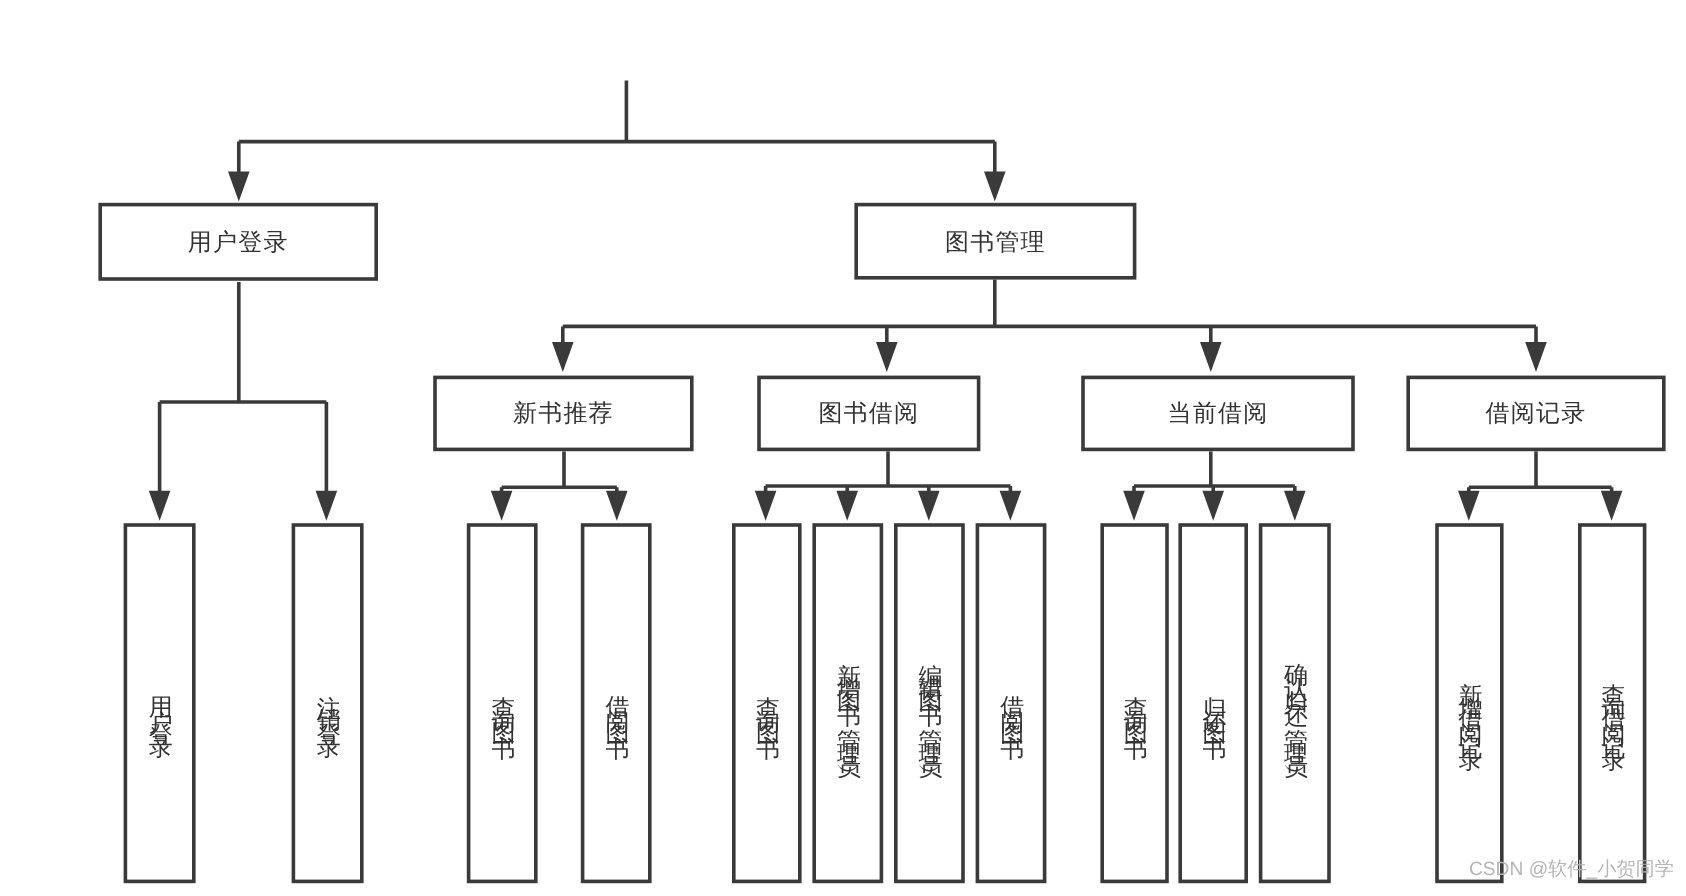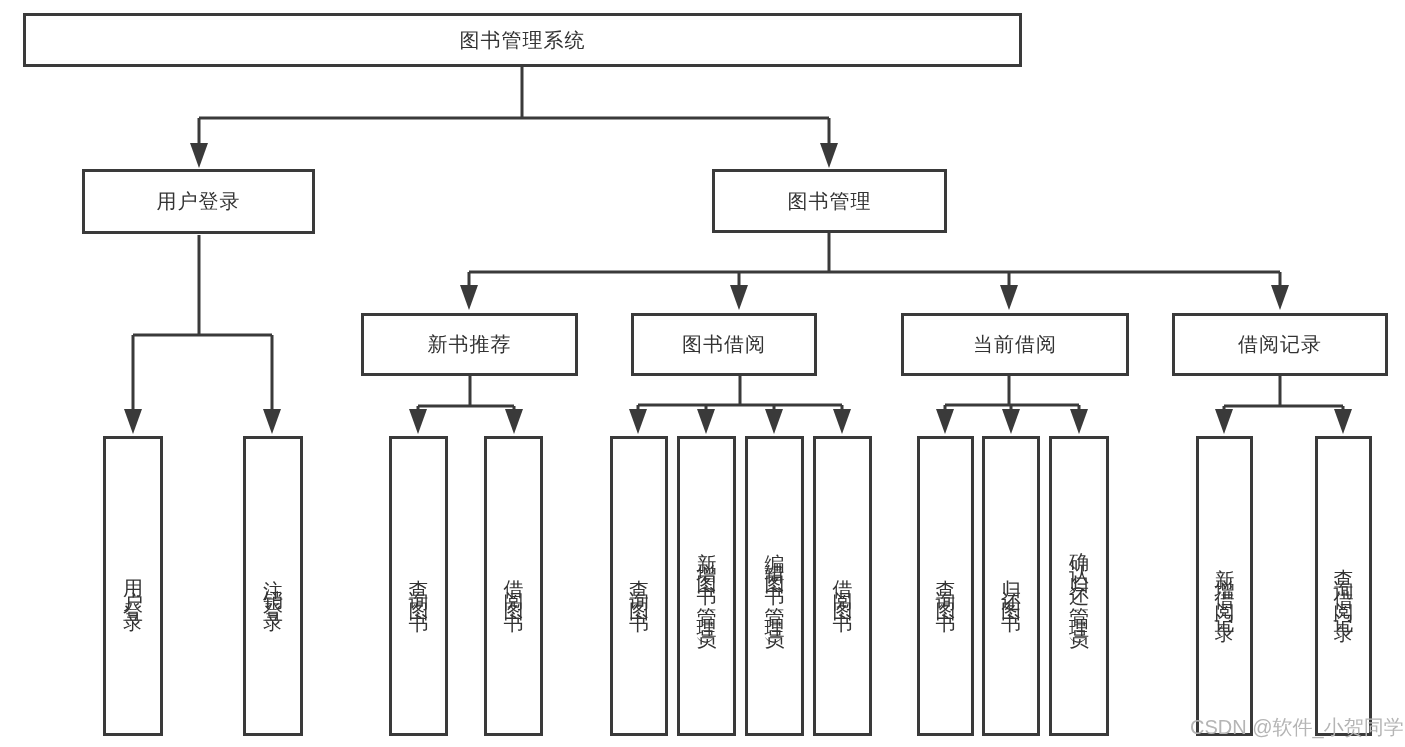--- a/index.html
+++ b/index.html
@@ -54,21 +54,21 @@
     font-size: 20px;
     line-height: 21px;
     letter-spacing: 11px;
     white-space: nowrap;
   }
   .watermark {
     position: absolute;
     left: 1190px;
     top: 714px;
     width: 205px;
-    font-size: 20px;
+    font-size: 16px;
     color: #b5b5b5;
     white-space: nowrap;
     text-align: right;
     z-index: 5;
   }
 </style>
 </head>
 <body>
 
 <div class="canvas">
@@ -116,21 +116,20 @@
       <polygon points="1079,434 1070,409 1088,409"></polygon>
     </g>
 
     <g>
       <path d="M1280 376 V406 M1224 406 H1343 M1224 406 V411 M1343 406 V411"></path>
       <polygon points="1224,434 1215,409 1233,409"></polygon>
       <polygon points="1343,434 1334,409 1352,409"></polygon>
     </g>
   </svg>
 
-  <div class="node h-label" style="left:23px; top:13px; width:999px; height:54px;">图书管理系统</div>
 
   <div class="node h-label" style="left:82px; top:169px; width:233px; height:65px;">用户登录</div>
   <div class="node h-label" style="left:712px; top:169px; width:235px; height:64px;">图书管理</div>
 
   <div class="node h-label" style="left:361px; top:313px; width:217px; height:63px;text-align:center;">新书推荐</div>
   <div class="node h-label" style="left:631px; top:313px; width:186px; height:63px;">图书借阅</div>
   <div class="node h-label" style="left:901px; top:313px; width:228px; height:63px;">当前借阅</div>
   <div class="node h-label" style="left:1172px; top:313px; width:216px; height:63px;">借阅记录</div>
 
   <div class="node leaf" style="left:103px; top:436px; width:60px; height:300px;">

